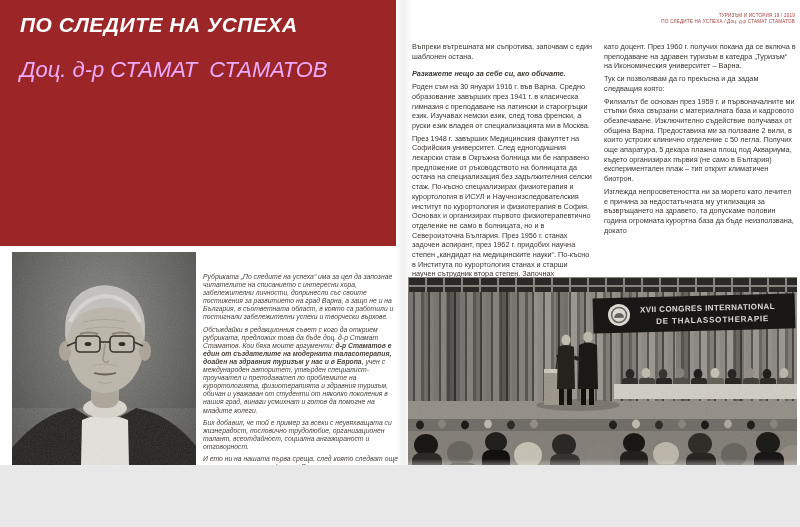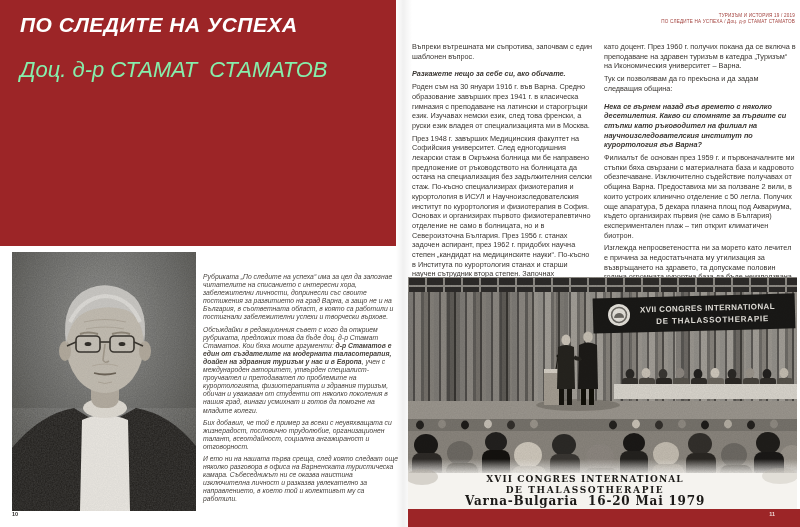--- a/index.html
+++ b/index.html
@@ -1,30 +1,30 @@
 <!DOCTYPE html>
 <html><head>
 <meta charset="utf-8">
 <style>
   * { margin:0; padding:0; box-sizing:border-box; }
   html,body { background:#e8e8e8; }
   #spread {
-    position:relative; width:800px; height:527px; background:#ffffff;
+    position:relative; width:800px; height:465px; background:#ffffff;
     font-family:"Liberation Sans", sans-serif; overflow:hidden;
     color:#3a3632;
   }
   
   .red-block { position:absolute; left:0; top:0; width:396px; height:246px; background:#9c2527; }
   .page-title {
     position:absolute; left:20px; top:13px; width:360px;
     font-size:21px; font-weight:bold; font-style:italic; color:#ffffff; letter-spacing:.5px;
   }
   .page-subtitle {
     position:absolute; left:20px; top:57px; width:370px;
-    font-size:22px; font-style:italic; font-weight:400; color:#86efac; white-space:pre;
+    font-size:22px; font-style:italic; font-weight:400; color:#f0abfc; white-space:pre;
   }
   .portrait { position:absolute; left:12px; top:252px; width:184px; height:259px; }
   .intro {
     position:absolute; left:203px; top:273px; width:197px;
     font-size:6.8px; line-height:8.1px; font-style:italic; color:#46413c; text-align:left;
   }
   .intro p { margin-bottom:4px; }
   .intro .b { font-weight:bold; }
   .pageno-left {
     position:absolute; left:12px; top:511px; font-size:5.5px; font-weight:bold; color:#2f2d2a;
@@ -134,30 +134,29 @@
   <div class="pageno-left">10</div>
 
   <div class="gutter"></div>
 
   <div class="running-head">
     <div>ТУРИЗЪМ И ИСТОРИЯ 19 / 2019</div>
     <div>ПО СЛЕДИТЕ НА УСПЕХА / Доц. д-р СТАМАТ СТАМАТОВ</div>
   </div>
 
   <div class="col col-1">
-    <p>Въпреки вътрешната ми съпротива, започвам с един шаблонен въпрос.</p>
+    <p>Въпреки вътрешната ми съпротива, започвам с един шаблонен остана.</p>
     <p class="question">Разкажете нещо за себе си, ако обичате.</p>
     <p>Роден съм на 30 януари 1916 г. във Варна. Средно образование завърших през 1941 г. в класическа гимназия с преподаване на латински и старогръцки език. Изучавах немски език, след това френски, а руски език владея от специализацията ми в Москва.</p>
     <p>През 1948 г. завърших Медицинския факултет на Софийския университет. След едногодишния лекарски стаж в Окръжна болница ми бе направено предложение от ръководството на болницата да остана на специализация без задължителния селски стаж. По-късно специализирах физиотерапия и курортология в ИСУЛ и Научноизследователския институт по курортология и физиотерапия в София. Основах и организирах първото физиотерапевтично отделение не само в болницата, но и в Североизточна България. През 1956 г. станах задочен аспирант, през 1962 г. придобих научна степен „кандидат на медицинските науки“. По-късно в Института по курортология станах и старши научен сътрудник втора степен. Започнах преподавателската си дейност в Медицинския университет – Варна, където през 1974 г. се хабилитирах</p>
   </div>
 
   <div class="col col-2">
     <p>като доцент. През 1960 г. получих покана да се включа в преподаване на здравен туризъм в катедра „Туризъм“ на Икономическия университет – Варна.</p>
-    <p>Тук си позволявам да го прекъсна и да задам следващия община:</p>
-    <p class="question">Нека се върнем назад във времето с няколко десетилетия. Какво си спомняте за първите си стъпки като ръководител на филиал на научноизследователския институт по курортология във Варна?</p>
+    <p>Тук си позволявам да го прекъсна и да задам следващия която:</p>
     <p>Филиалът бе основан през 1959 г. и първоначалните ми стъпки бяха свързани с материалната база и кадровото обезпечаване. Изключително съдействие получавах от община Варна. Предоставиха ми за ползване 2 вили, в които устроих клинично отделение с 50 легла. Получих още апаратура, 5 декара плажна площ под Аквариума, където организирах първия (не само в България) експериментален плаж – тип открит климатичен биотрон.</p>
     <p>Изглежда непросветеността ни за морето като лечител е причина за недостатъчната му утилизация за възвръщането на здравето, та допускаме половин година огромната курортна база да бъде неизползвана, докато</p>
   </div>
 
   <div class="congress">
     <svg width="389" height="233" viewBox="0 0 389 233" xmlns="http://www.w3.org/2000/svg">
       <defs>
         <pattern id="curt" width="26" height="128" patternUnits="userSpaceOnUse">
           <rect x="0" y="0" width="5" height="128" fill="#93908a"></rect>
           <rect x="5" y="0" width="2" height="128" fill="#5c5955"></rect>

